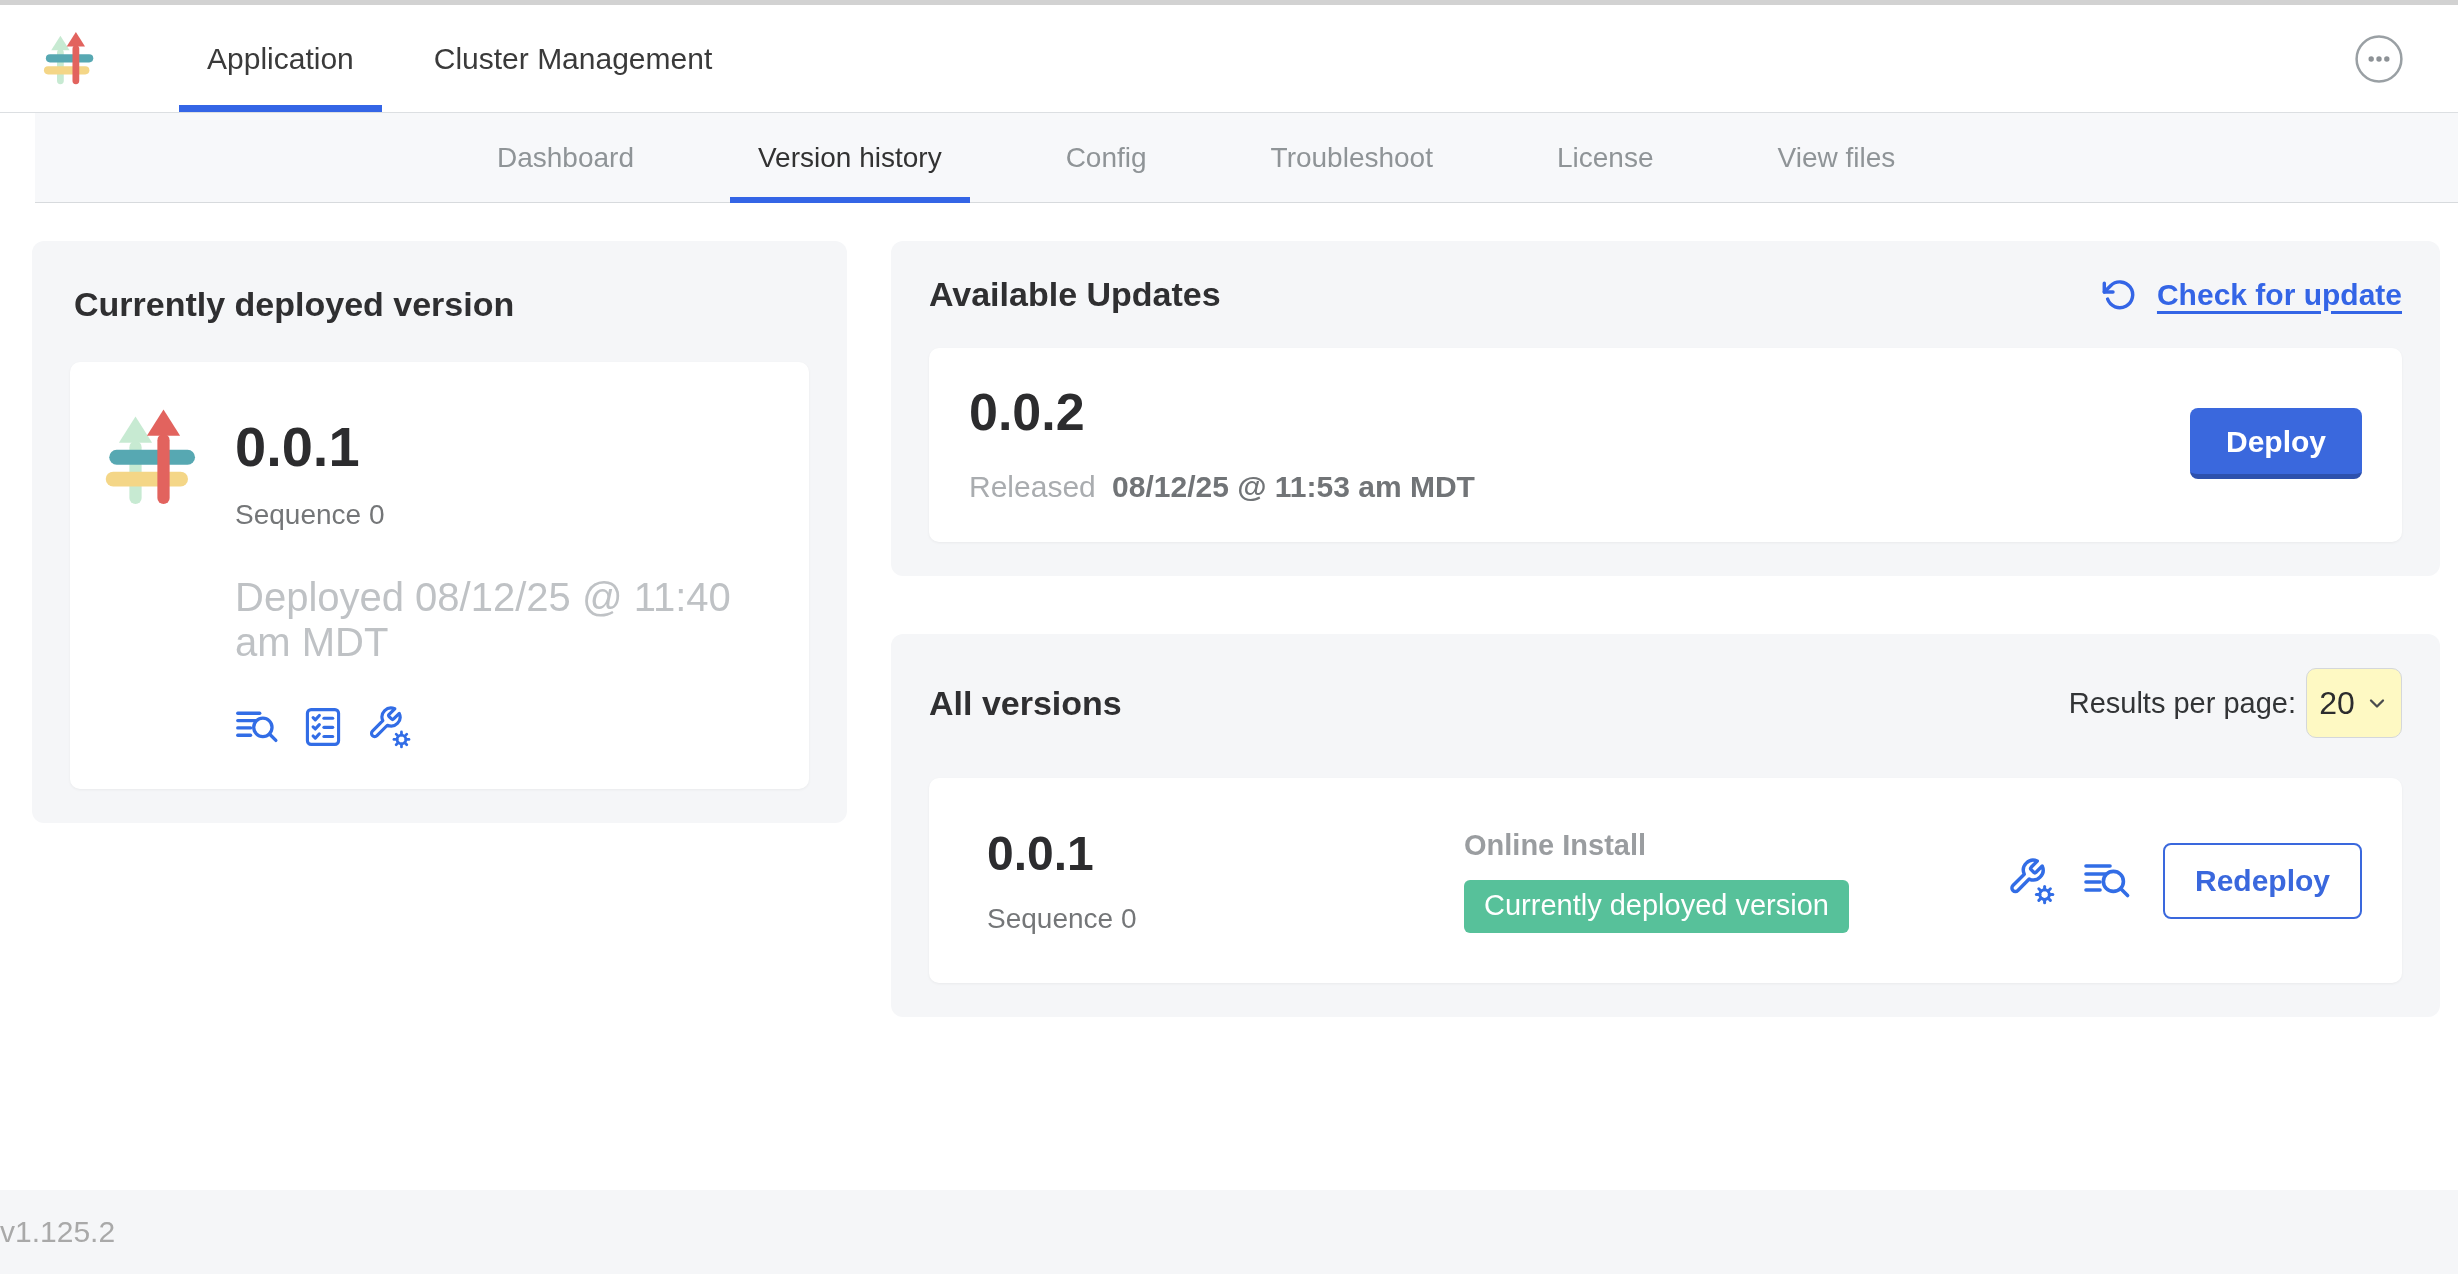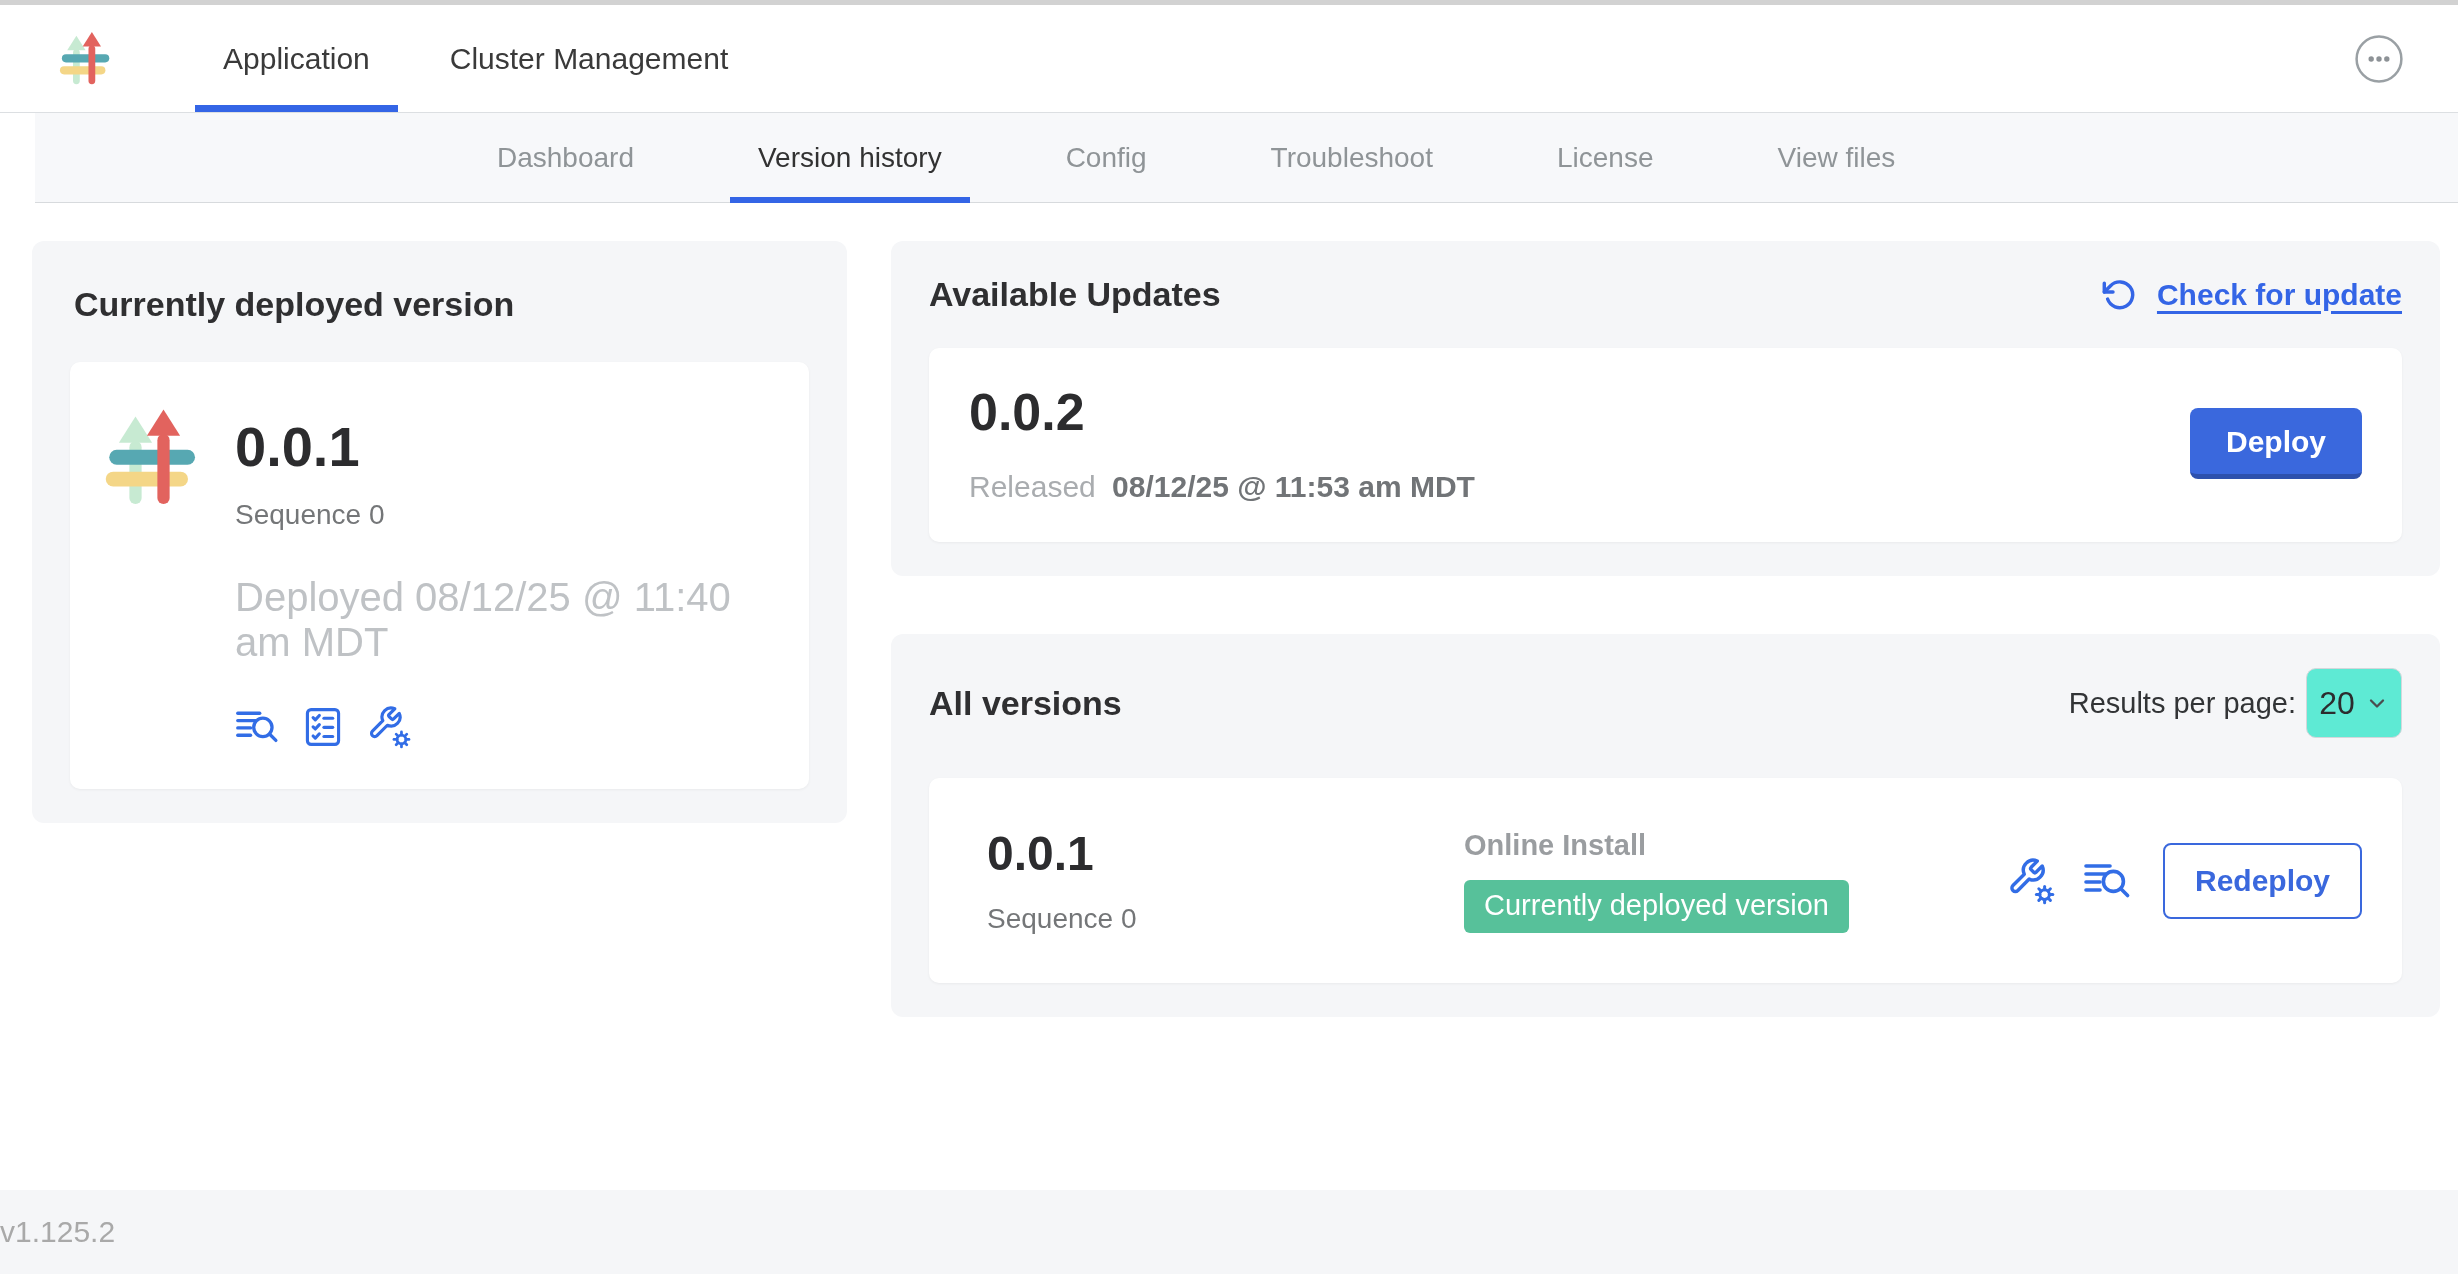--- a/index.html
+++ b/index.html
@@ -14,21 +14,21 @@
   
   .top-strip { height: 5px; background: #d2d2d2; }
 
   
   .navbar {
     height: 108px;
     background: #ffffff;
     border-bottom: 1px solid #dcdfe2;
     display: flex;
     align-items: stretch;
-    padding: 0 54px 0 59px;
+    padding: 0 54px 0 43px;
   }
   .navbar .logo { align-self: center; width: 58px; height: 58px; margin-right: 66px; }
   .app-tabs { display: flex; align-items: stretch; }
   .app-tab {
     position: relative;
     display: flex; align-items: center;
     padding: 0 40px;
     font-size: 30px;
     color: #3a3a3a;
     cursor: pointer;
@@ -137,21 +137,21 @@
     padding: 17px 36px 15px 36px;
     cursor: pointer;
     margin-left: 32px;
   }
 
   
   .rpp { display: flex; align-items: center; gap: 10px; }
   .rpp-label { font-size: 29px; color: #323436; }
   .rpp-select {
     width: 96px; height: 70px;
-    background: #5eead4;
+    background: #fef9c3;
     border: 1px solid #d4d7db;
     border-radius: 10px;
     display: flex; align-items: center; justify-content: center; gap: 10px;
     cursor: pointer;
   }
   .rpp-select .val { font-size: 32px; color: #2c2c2e; }
   .rpp-select svg { width: 24px; height: 24px; }
 
   .version-row {
     margin-top: 40px;

